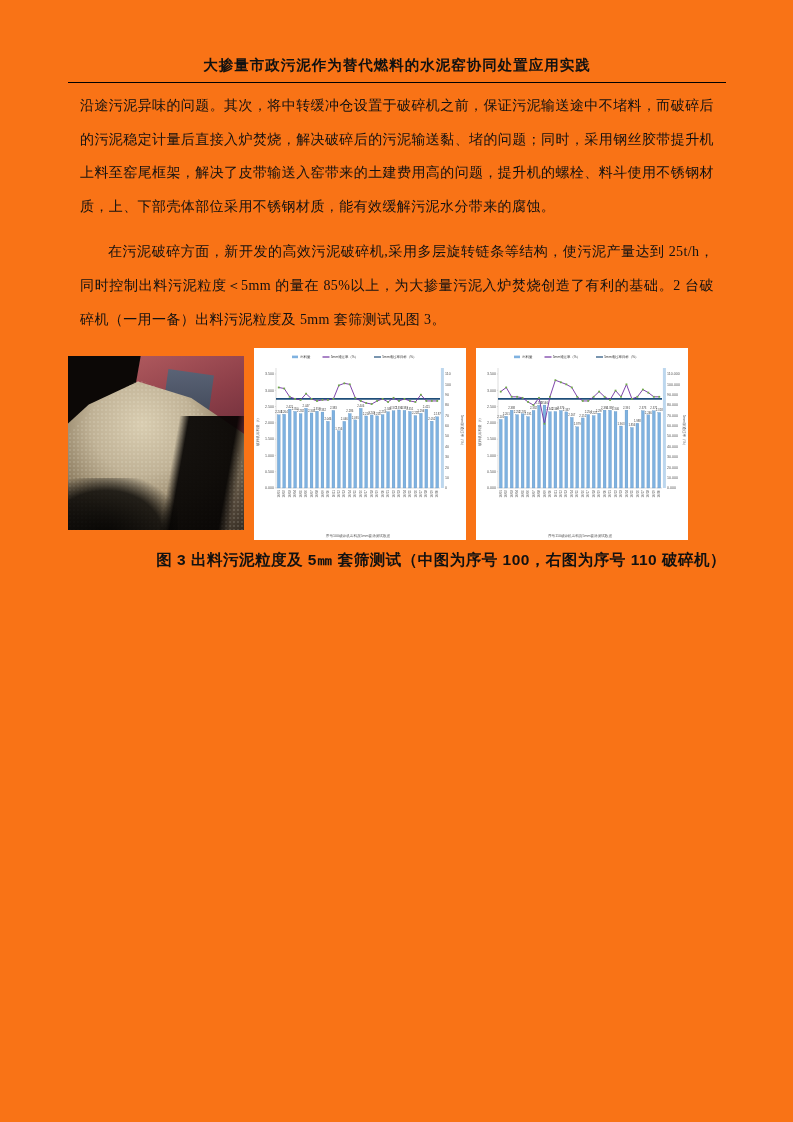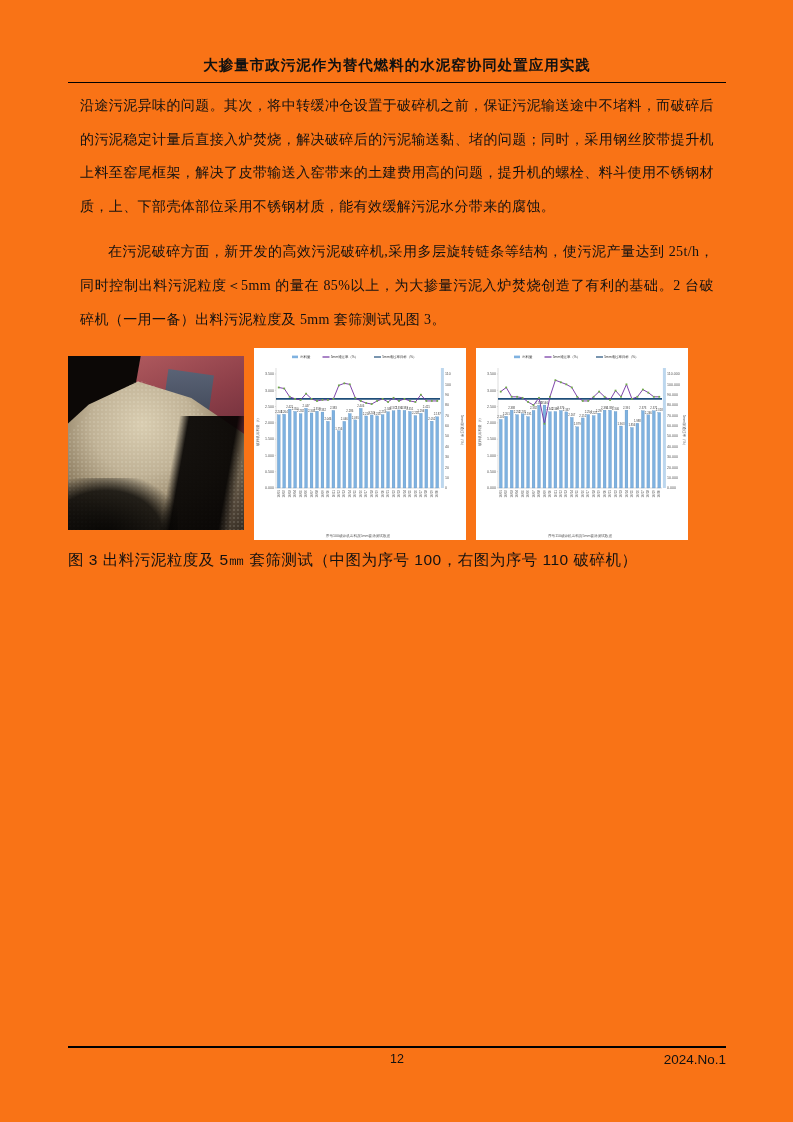--- a/index.html
+++ b/index.html
@@ -74,23 +74,23 @@
   .photo .shadow-bottom{
     position:absolute;left:-10px;bottom:-18px;width:120px;height:70px;
     background:radial-gradient(ellipse at 40% 80%,rgba(3,2,1,.95) 0%,rgba(3,2,1,.8) 55%,transparent 78%);
   }
   svg.chart{flex:none;background:#fff;}
   svg.chart text{font-family:"Liberation Sans","DejaVu Sans",sans-serif;}
   .chart-mid{margin-left:10px;}
   .chart-right{margin-left:10px;}
   .fig-caption{
     margin-top:10px;
-    text-align:left;
+    text-align:right;
     font-family:"Liberation Sans","DejaVu Sans",sans-serif;
-    font-size:15.5px;font-weight:400;letter-spacing:.5px;
+    font-size:15.5px;font-weight:700;letter-spacing:.5px;
   }
   .after-fig{margin-top:12px;}
   .footer{position:absolute;left:68px;right:67px;top:1046px;}
   .footer-rule{border:none;border-top:2px solid #000;margin:0;}
   .footer-row{position:relative;margin-top:4px;height:18px;
     font-family:"Liberation Sans","DejaVu Sans",sans-serif;font-size:12.5px;}
   .page-number{display:block;text-align:center;}
   .issue{position:absolute;right:0;top:0;font-size:13.5px;}
 </style>
 </head>
@@ -444,20 +444,13 @@
           <text x="207" y="83" font-size="3.6" fill="#555" text-anchor="middle" transform="rotate(90 207 83)">5mm筛通过率（%）</text>
           <text x="104" y="189" font-size="3.6" text-anchor="middle" fill="#555">序号110破碎机出料及5mm套筛测试数据</text>
         </svg>
     </div>
 
     <div class="fig-caption">图 3 出料污泥粒度及 5㎜ 套筛测试（中图为序号 100，右图为序号 110 破碎机）</div>
 
 
   </div>
 
-  <div class="footer">
-    <hr class="footer-rule">
-    <div class="footer-row">
-      <span class="page-number">12</span>
-      <span class="issue">2024.No.1</span>
-    </div>
-  </div>
 </div>
 
 </body></html>

